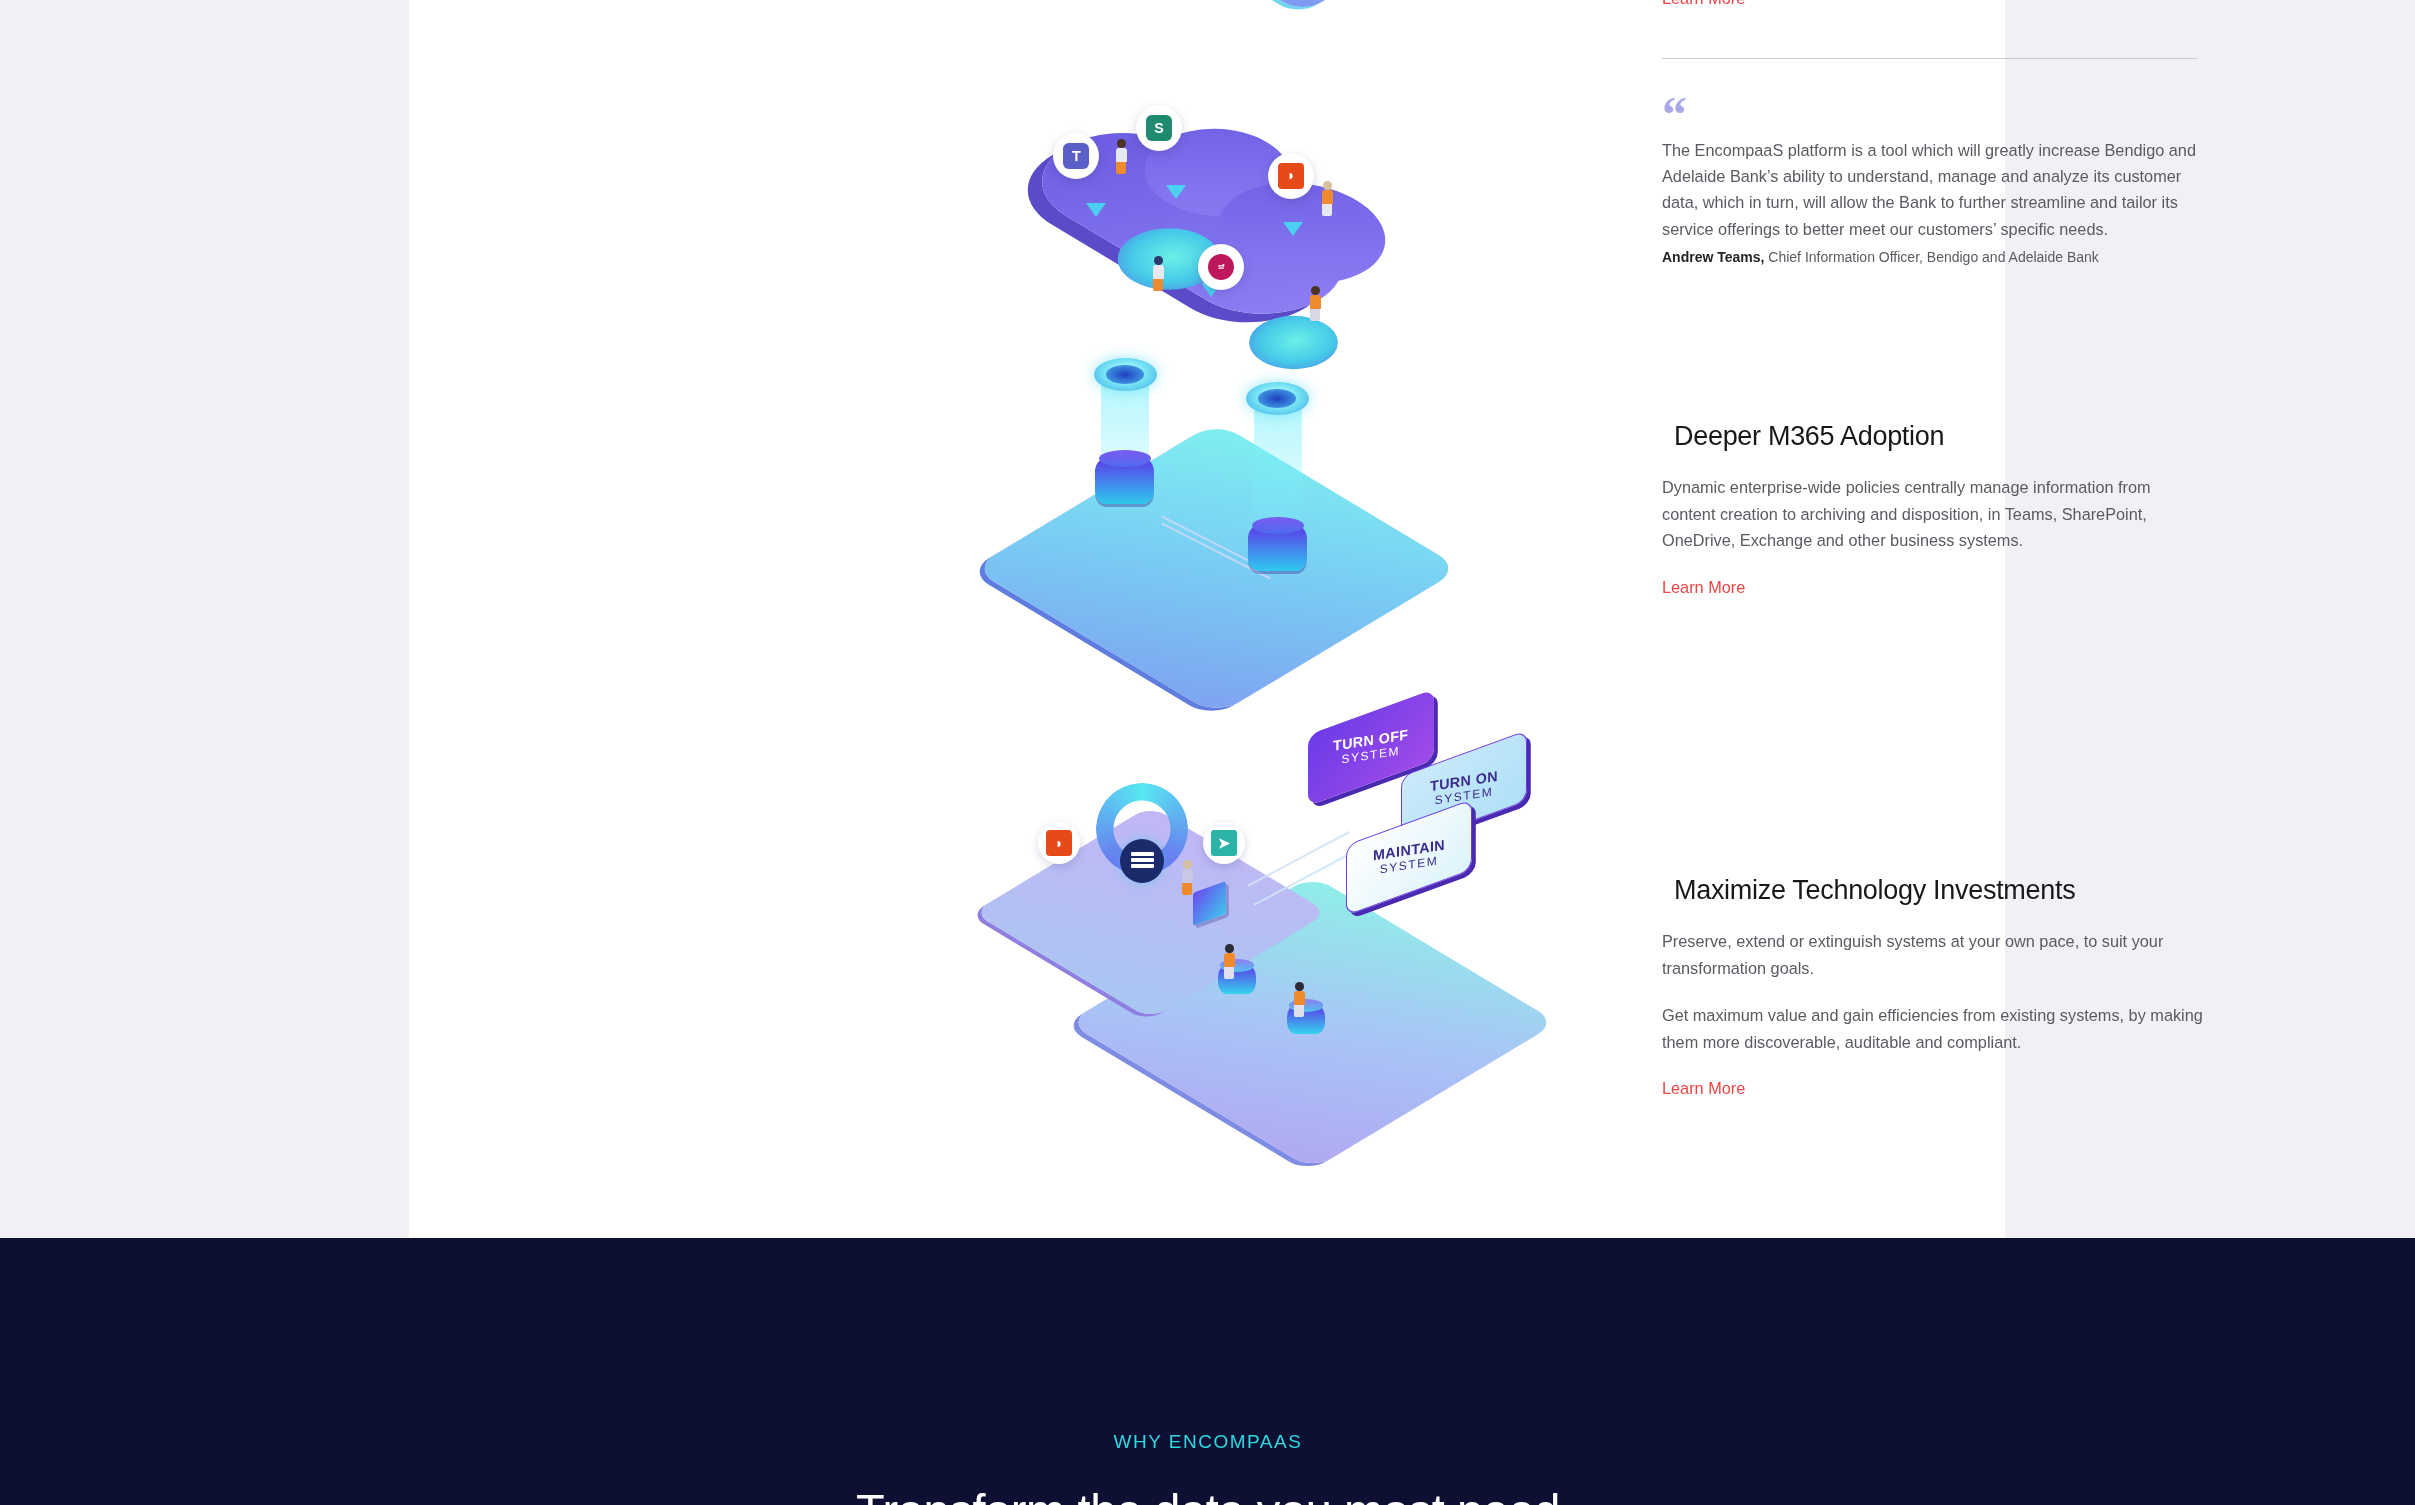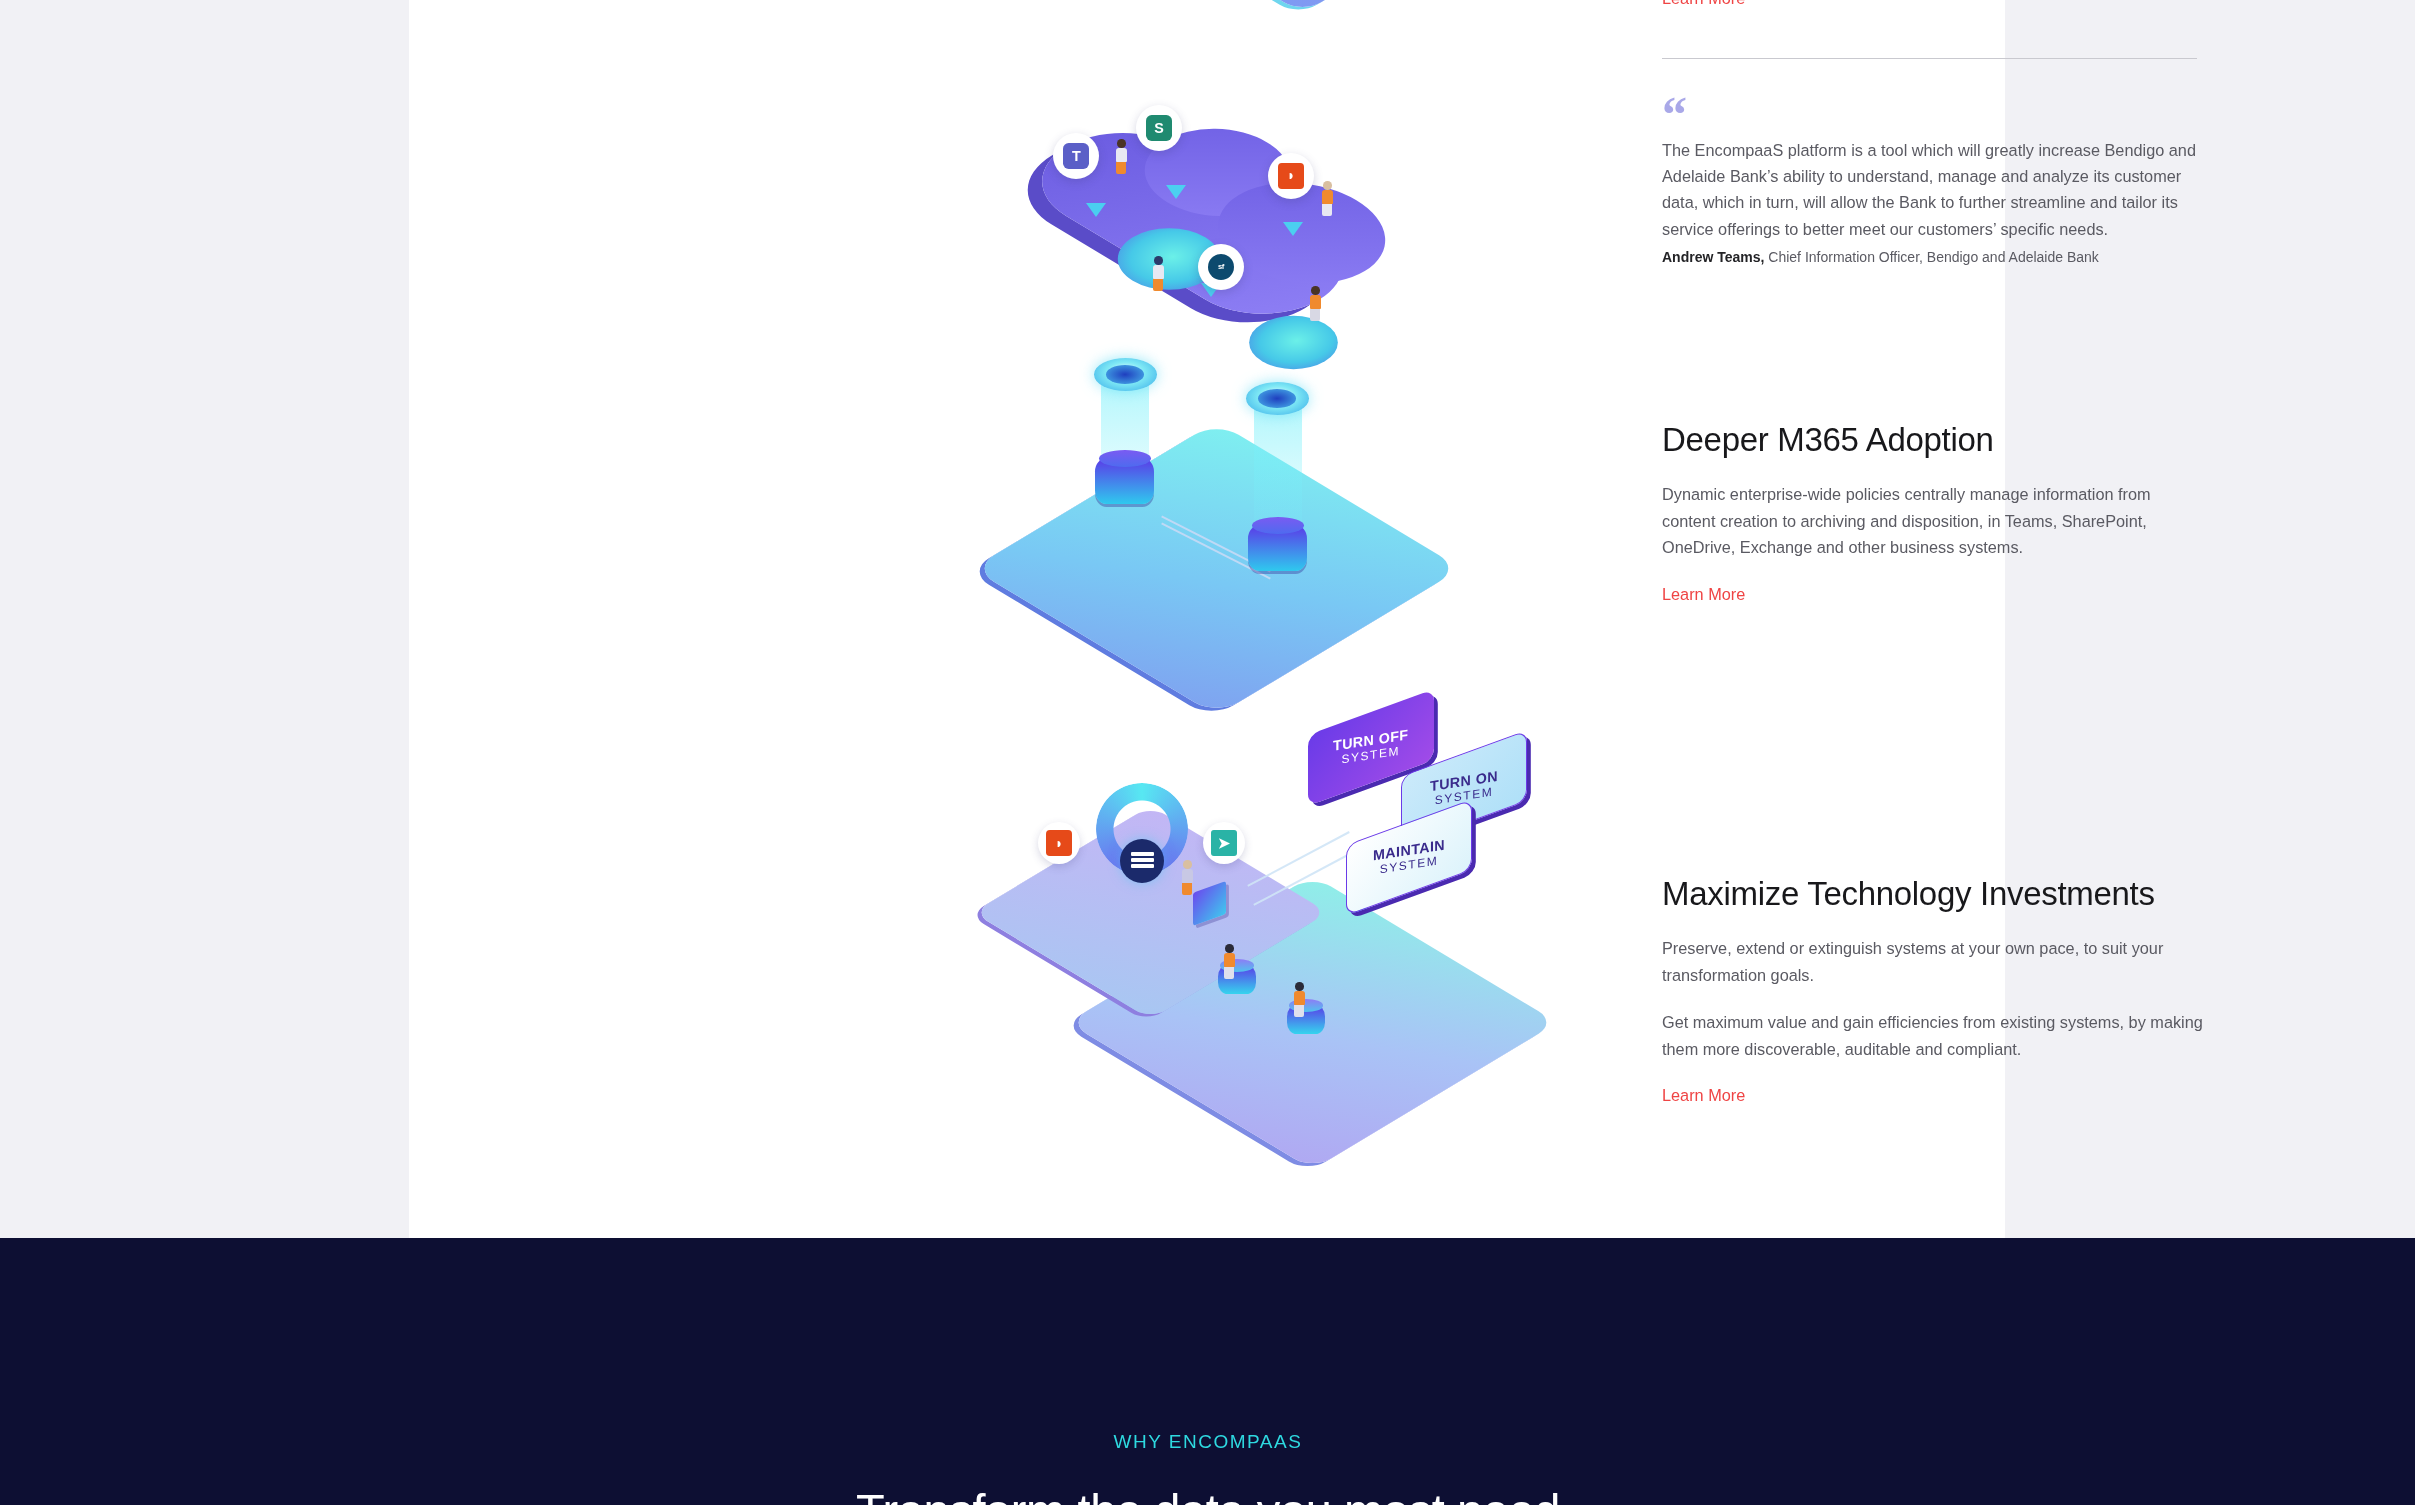--- a/index.html
+++ b/index.html
@@ -55,22 +55,23 @@
     margin-top:6.7px; font-size:16.3px; line-height:1.62; color:#5A5A62;
   }
   .quote-attrib { margin-top:4.8px; font-size:14px; color:#5A5A62; line-height:1.5; }
   .quote-attrib b { color:#232326; font-weight:700; }
 
   
   .feature { position:absolute; left:1253px; width:545px; }
   .feature.f1 { top:421px; }
   .feature.f2 { top:875px; }
   .feature h2 {
-    font-size:33px; font-weight:400; color:#18181B; letter-spacing:-0.3px;
+    font-size:27px; font-weight:400; color:#18181B; letter-spacing:-0.3px;
     line-height:1.15;
+    margin-left:12px;
   }
   .feature p {
     margin-top:22px; font-size:16.3px; line-height:1.63; color:#5A5A62;
   }
   .feature p + p { margin-top:21px; }
   .feature .link-learn { margin-top:24px; }
 
   
   .illus { position:absolute; }
   .illus1 { left:631px; top:143px; width:497px; height:593px; }
@@ -125,21 +126,21 @@
     display:flex; align-items:center; justify-content:center;
     font-size:14.3px; font-weight:700; color:#fff; line-height:1; }
   .b-teams  { left:13.4px;  top:-9.6px; }
   .b-teams  .badge-inner { background:#5B5FC7; border-radius:5.7px; }
   .b-share  { left:96px; top:-38px; }
   .b-share  .badge-inner { background:#1F8A70; border-radius:5.7px; }
   .b-office { left:228px; top:9.6px; }
   .b-office .badge-inner { background:#E64A19; border-radius:3.8px; }
   .b-sales  { left:158px; top:101px; }
   .b-sales  .badge-inner {
-    background:#0c4a6e; border-radius:50%; font-size:7.6px; letter-spacing:-0.3px;
+    background:#be185d; border-radius:50%; font-size:7.6px; letter-spacing:-0.3px;
   }
 
   
   .funnel {
     position:absolute; width:0; height:0;
     border-left:10.5px solid transparent; border-right:10.5px solid transparent;
     border-top:14.3px solid #46D8F0; opacity:.92;
   }
   .fn1 { left:46px;  top:60px; }
   .fn2 { left:126px; top:42px; }

